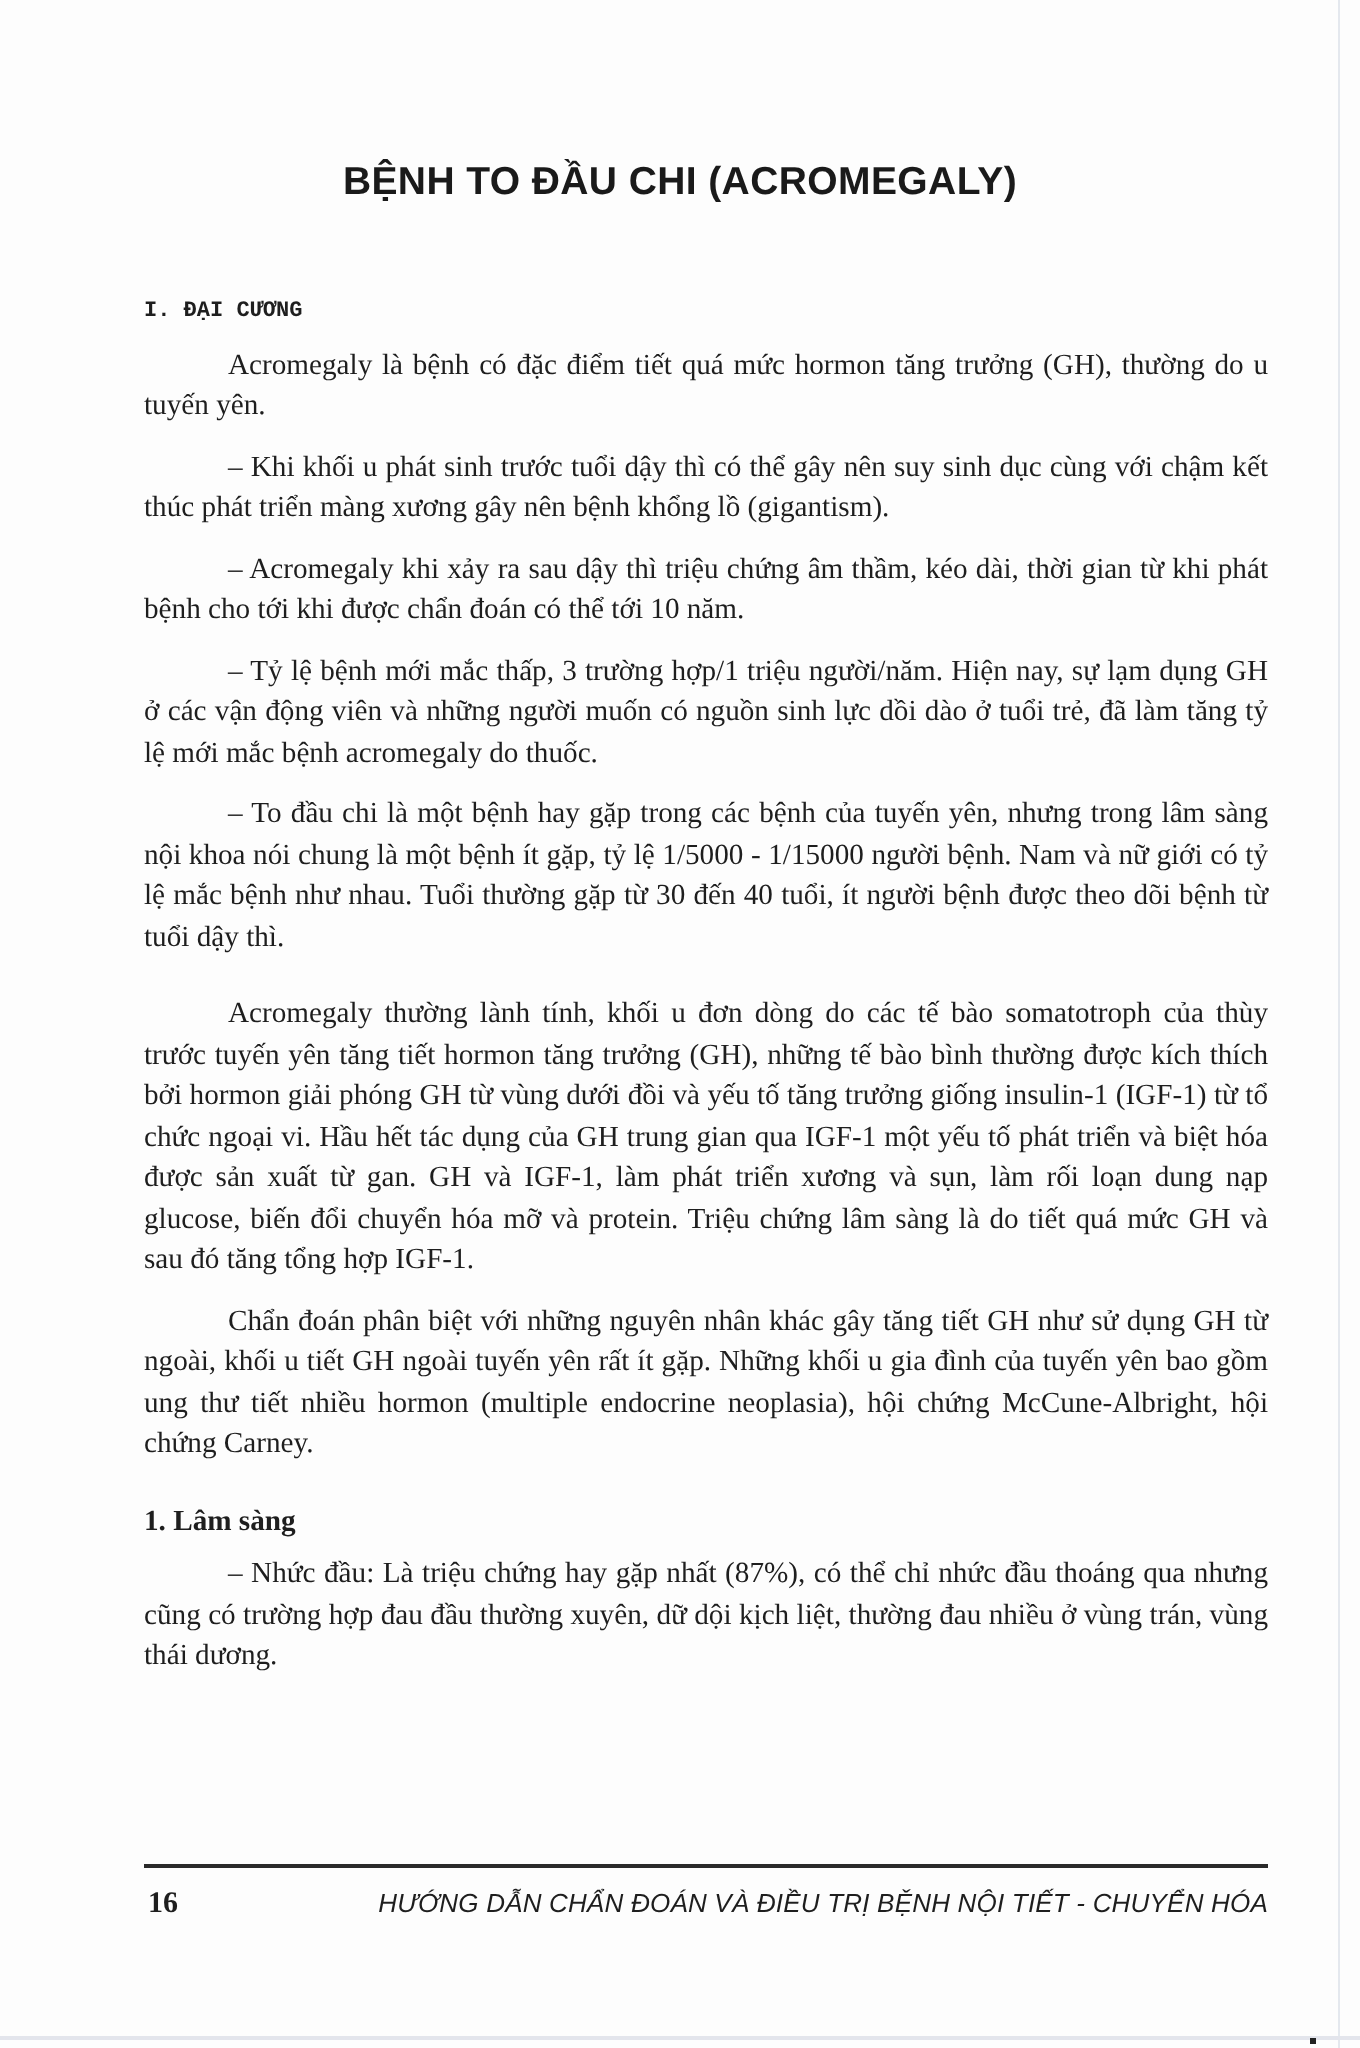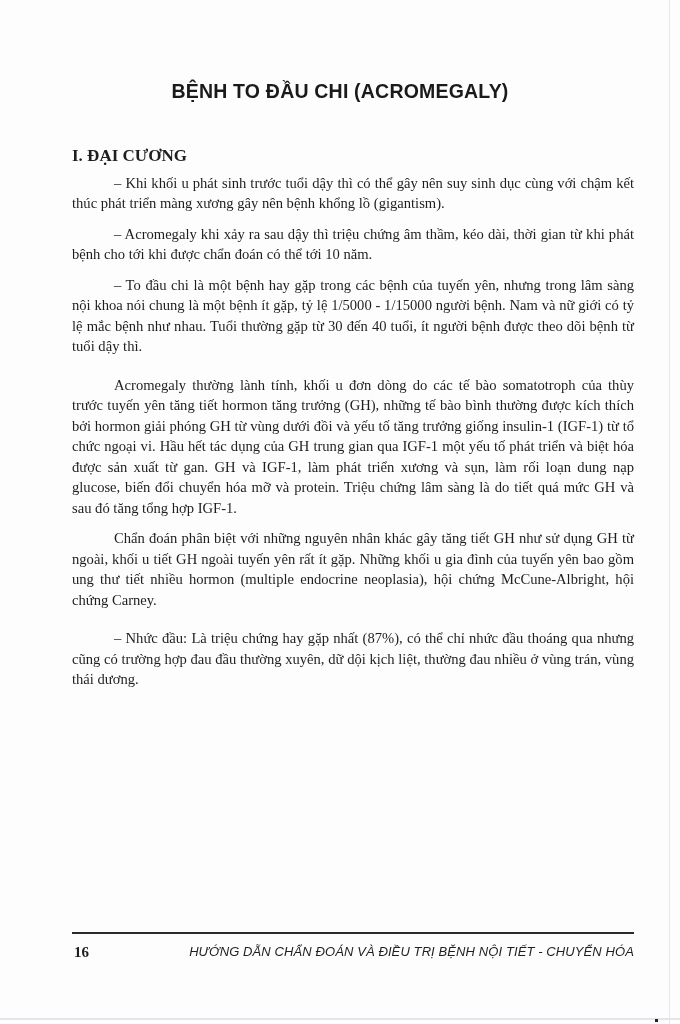--- a/index.html
+++ b/index.html
@@ -27,21 +27,21 @@
     font-family:"Liberation Sans", "DejaVu Sans", sans-serif;
     font-weight:bold; font-size:19.5px; letter-spacing:0.2px;
     color:#1a1a1a;
   }
   .content {
     position:absolute; left:72px; width:562px; top:146px;
     font-size:14.6px; line-height:20.5px;
     text-align:justify;
   }
   .h1 {
-    font-weight:bold; font-size:17px; margin:0 0 6px 0;
+    font-weight:bold; font-size:11px; margin:0 0 6px 0;font-family:Liberation Mono, monospace;
   }
   .h2 { font-weight:bold; margin:0 0 6px 0; }
   .h3 { font-weight:bold; font-style:italic; margin:0 0 6px 0; }
   p { margin:0 0 10px 0; text-indent:42px; }
   .sec-gap { height:8px; }
   .footer-rule {
     position:absolute; left:72px; width:562px; top:932px; height:1.5px; background:#2a2a2a;
   }
   .page-number {
     position:absolute; left:74px; top:944px; font-size:15px; font-weight:bold;
@@ -57,30 +57,33 @@
 
 <div class="page-edge"></div>
 <div class="bottom-edge"></div>
 <div class="corner-dot"></div>
 
 <div class="title">BỆNH TO ĐẦU CHI (ACROMEGALY)</div>
 
 <div class="content">
   <section>
     <div class="h1">I. ĐẠI CƯƠNG</div>
+    <p>Acromegaly là bệnh có đặc điểm tiết quá mức hormon tăng trưởng (GH), thường do u tuyến yên.</p>
     <p>– Khi khối u phát sinh trước tuổi dậy thì có thể gây nên suy sinh dục cùng với chậm kết thúc phát triển màng xương gây nên bệnh khổng lồ (gigantism).</p>
     <p>– Acromegaly khi xảy ra sau dậy thì triệu chứng âm thầm, kéo dài, thời gian từ khi phát bệnh cho tới khi được chẩn đoán có thể tới 10 năm.</p>
+    <p>– Tỷ lệ bệnh mới mắc thấp, 3 trường hợp/1 triệu người/năm. Hiện nay, sự lạm dụng GH ở các vận động viên và những người muốn có nguồn sinh lực dồi dào ở tuổi trẻ, đã làm tăng tỷ lệ mới mắc bệnh acromegaly do thuốc.</p>
     <p>– To đầu chi là một bệnh hay gặp trong các bệnh của tuyến yên, nhưng trong lâm sàng nội khoa nói chung là một bệnh ít gặp, tỷ lệ 1/5000 - 1/15000 người bệnh. Nam và nữ giới có tỷ lệ mắc bệnh như nhau. Tuổi thường gặp từ 30 đến 40 tuổi, ít người bệnh được theo dõi bệnh từ tuổi dậy thì.</p>
   </section>
   <div class="sec-gap"></div>
   <section>
     <p>Acromegaly thường lành tính, khối u đơn dòng do các tế bào somatotroph của thùy trước tuyến yên tăng tiết hormon tăng trưởng (GH), những tế bào bình thường được kích thích bởi hormon giải phóng GH từ vùng dưới đồi và yếu tố tăng trưởng giống insulin-1 (IGF-1) từ tổ chức ngoại vi. Hầu hết tác dụng của GH trung gian qua IGF-1 một yếu tố phát triển và biệt hóa được sản xuất từ gan. GH và IGF-1, làm phát triển xương và sụn, làm rối loạn dung nạp glucose, biến đổi chuyển hóa mỡ và protein. Triệu chứng lâm sàng là do tiết quá mức GH và sau đó tăng tổng hợp IGF-1.</p>
     <p>Chẩn đoán phân biệt với những nguyên nhân khác gây tăng tiết GH như sử dụng GH từ ngoài, khối u tiết GH ngoài tuyến yên rất ít gặp. Những khối u gia đình của tuyến yên bao gồm ung thư tiết nhiều hormon (multiple endocrine neoplasia), hội chứng McCune-Albright, hội chứng Carney.</p>
   </section>
   <div class="sec-gap"></div>
   <section>
+    <div class="h2">1. Lâm sàng</div>
     <p>– Nhức đầu: Là triệu chứng hay gặp nhất (87%), có thể chỉ nhức đầu thoáng qua nhưng cũng có trường hợp đau đầu thường xuyên, dữ dội kịch liệt, thường đau nhiều ở vùng trán, vùng thái dương.</p>
   </section>
 </div>
 
 <div class="footer-rule"></div>
 <div class="page-number">16</div>
 <div class="running-title">HƯỚNG DẪN CHẨN ĐOÁN VÀ ĐIỀU TRỊ BỆNH NỘI TIẾT - CHUYỂN HÓA</div>
 
 </body></html>

